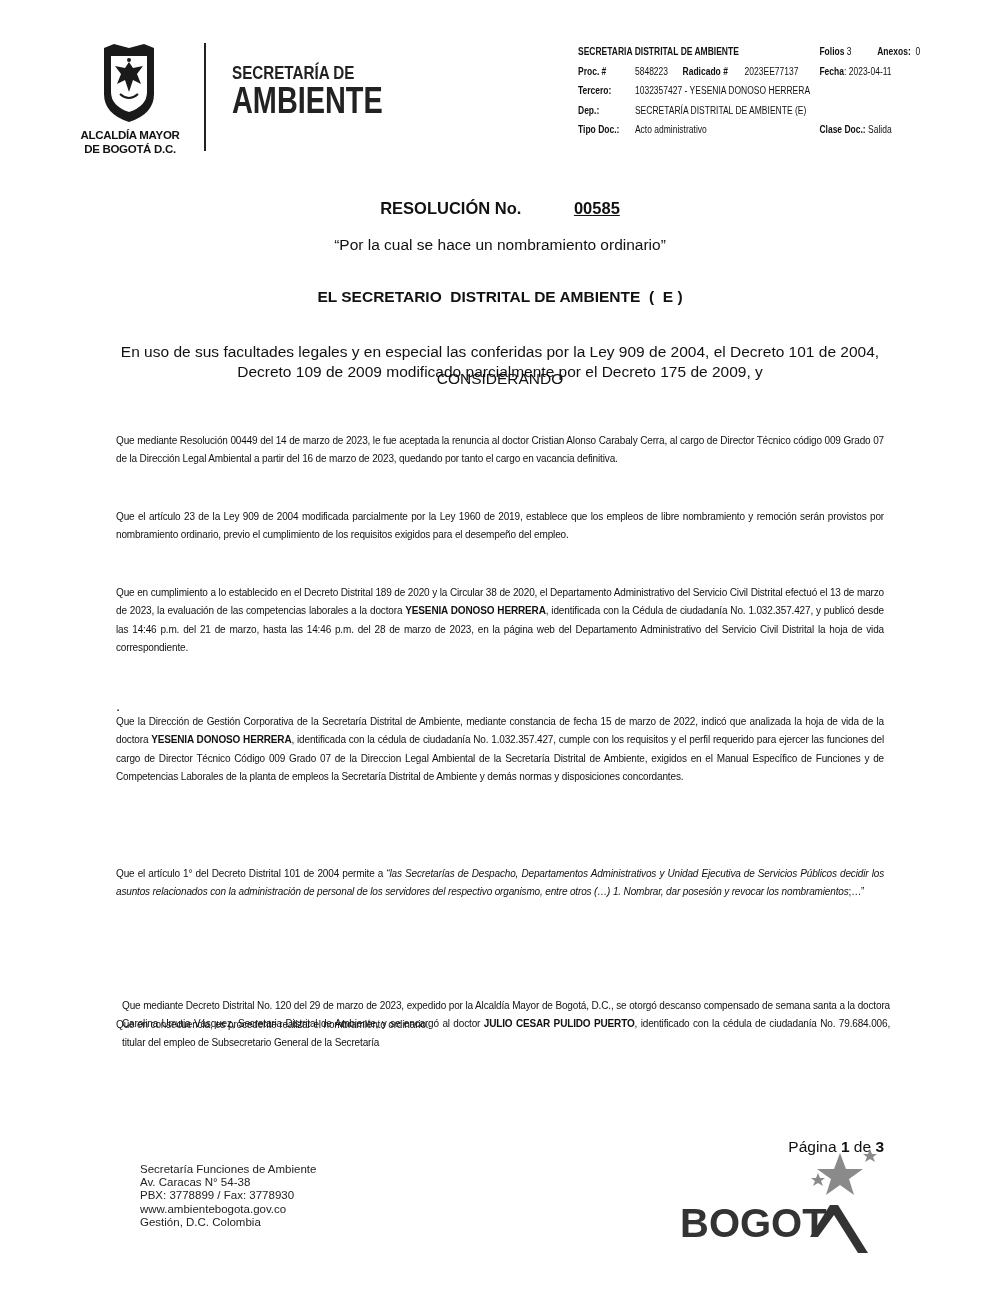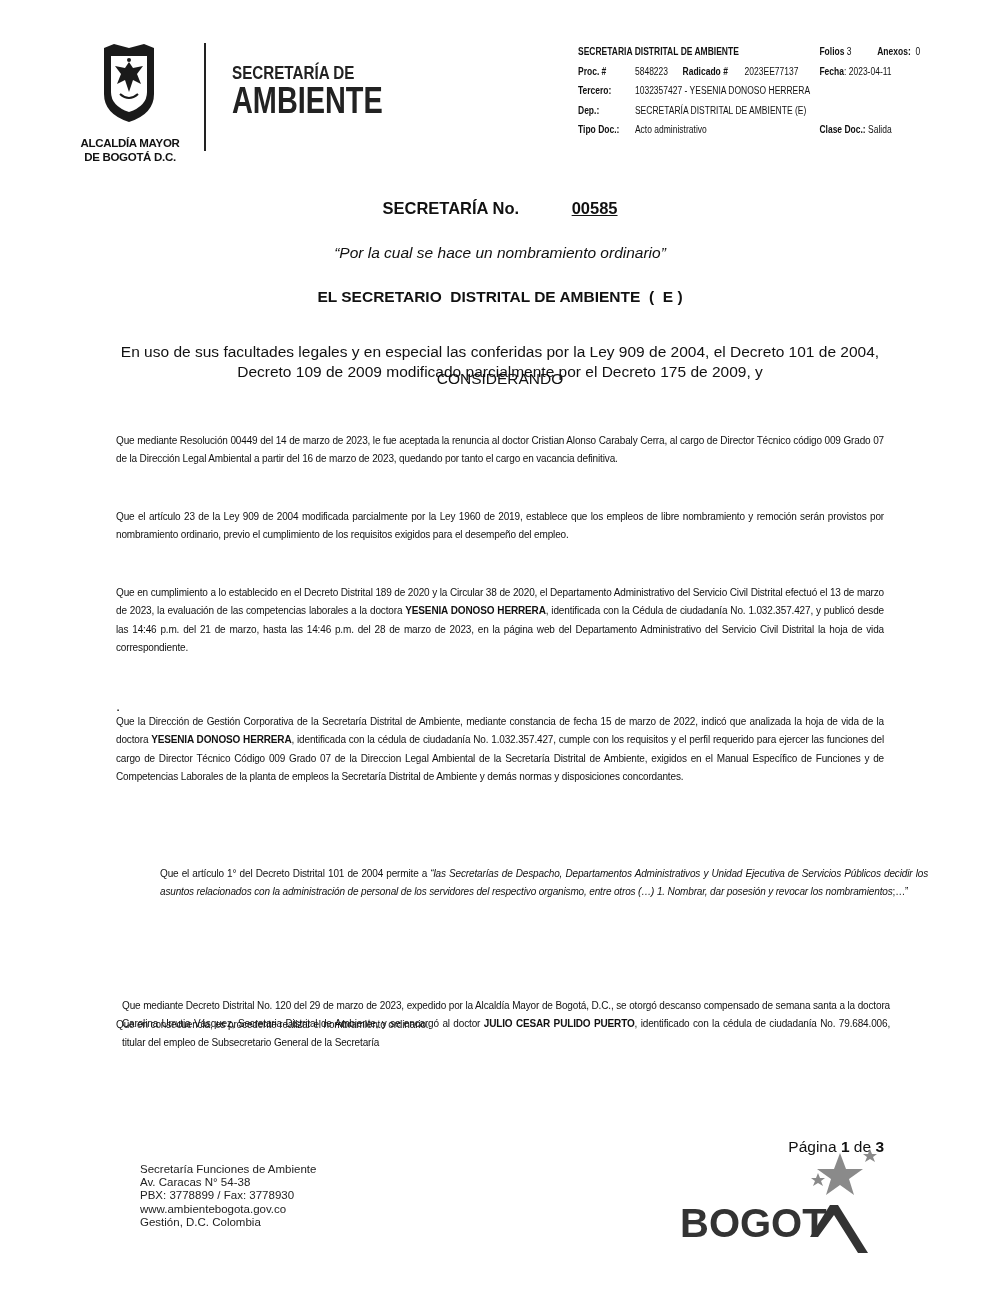--- a/index.html
+++ b/index.html
@@ -1,48 +1,48 @@
 <!DOCTYPE html>
 <html><head>
   <meta charset="utf-8">
   <style>
     html, body { margin: 0; padding: 0; background: #ffffff; }
     body { width: 1000px; height: 1294px; position: relative; overflow: hidden; color: #111; font-family: "Liberation Sans", sans-serif; }
     .abs { position: absolute; }
 
     
     .crest { left: 100px; top: 42px; width: 58px; height: 82px; }
-    .alcaldia { left: 78px; top: 136px; width: 104px; text-align: center; font-weight: bold; font-size: 11.5px; line-height: 14px; letter-spacing: -0.3px; }
+    .alcaldia { left: 78px; top: 128px; width: 104px; text-align: center; font-weight: bold; font-size: 11.5px; line-height: 14px; letter-spacing: -0.3px; }
     .vdivider { left: 204px; top: 43px; width: 2px; height: 108px; background: #222; }
     .secret1 { left: 232px; top: 62px; font-family: "Liberation Sans", sans-serif; font-weight: bold; font-size: 19px; letter-spacing: 0px; transform: scaleX(0.8); transform-origin: left; color:#222; }
     .secret2 { left: 232px; top: 80px; font-family: "Liberation Sans", sans-serif; font-weight: bold; font-size: 37px; letter-spacing: 0px; transform: scaleX(0.78); transform-origin: left; color:#222; }
 
     
     .rad { left: 578px; top: 42px; font-size: 10px; line-height: 19px; transform: scaleX(0.85); transform-origin: left; width: 410px; }
     .rad .row { position: relative; height: 19.5px; white-space: nowrap; }
     .rad b { font-weight: bold; }
     .rad .c { position: absolute; }
 
     
     .center { left: 100px; width: 800px; text-align: center; font-size: 15.5px; }
     .title { top: 199px; font-weight: bold; font-size: 16.5px; }
     .title u { text-decoration: underline; margin-left: 48px; }
-    .subtitle { top: 244px; font-style: italic; }
+    .subtitle { top: 236px; }
     .authority { top: 288px; font-weight: bold; white-space: pre; }
     .intro { top: 330px; line-height: 20px; left: 112px; width: 776px; margin-top: 12px; }
     .consid { top: 370px; font-weight: normal; }
 
     .para { left: 116px; width: 768px; font-size: 10px; line-height: 18.3px; text-align: justify; letter-spacing: -0.15px; }
     .para i { font-style: italic; }
     .p1 { top: 432px; }
     .p2 { top: 508px; }
     .p3 { top: 584px; }
     .dot { left: 116px; top: 697px; font-size: 15px; }
     .p4 { top: 713px; }
-    .p5 { top: 865px; margin-left: 44px; }
+    .p5 { top: 865px; }
     .p6 { top: 1016px; }
     .p7 { top: 997px; margin-left: 6px; }
 
     .pageno { right: 116px; top: 1102px; font-size: 15.5px; margin-top: 36px; }
     .pageno b { font-weight: bold; }
 
     .footer { left: 140px; top: 1163px; font-size: 11.5px; line-height: 13.2px; color: #222; }
     .bogota-logo { left: 680px; top: 1145px; width: 205px; height: 110px; }
   </style>
 </head>
@@ -85,21 +85,21 @@
     <span class="c" style="left:67px;">SECRETARÍA DISTRITAL DE AMBIENTE (E)</span>
   </div>
   <div class="row">
     <b>Tipo Doc.:</b>
     <span class="c" style="left:67px;">Acto administrativo</span>
     <span class="c" style="left:284px;"><b>Clase Doc.:</b> <span>Salida</span></span>
   </div>
 </div>
 
 <div class="abs center title">
-  <span>SECRETARÍA No. </span><u>00585</u>
+  <span>RESOLUCIÓN No. </span><u>00585</u>
 </div>
 <div class="abs center subtitle">“Por la cual se hace un nombramiento ordinario”</div>
 <div class="abs center authority">EL SECRETARIO  DISTRITAL DE AMBIENTE  (  E )</div>
 <div class="abs center intro">En uso de sus facultades legales y en especial las conferidas por la Ley 909 de 2004, el Decreto 101 de 2004, Decreto 109 de 2009 modificado parcialmente por el Decreto 175 de 2009, y</div>
 <div class="abs center consid">CONSIDERANDO</div>
 
 <div class="abs para p1">Que mediante Resolución 00449 del 14 de marzo de 2023, le fue aceptada la renuncia al doctor Cristian Alonso Carabaly Cerra, al cargo de Director Técnico código 009 Grado 07 de la Dirección Legal Ambiental a partir del 16 de marzo de 2023, quedando por tanto el cargo en vacancia definitiva.</div>
 <div class="abs para p2">Que el artículo 23 de la Ley 909 de 2004 modificada parcialmente por la Ley 1960 de 2019, establece que los empleos de libre nombramiento y remoción serán provistos por nombramiento ordinario, previo el cumplimiento de los requisitos exigidos para el desempeño del empleo.</div>
 <div class="abs para p3"><span>Que en cumplimiento a lo establecido en el Decreto Distrital 189 de 2020 y la Circular 38 de 2020, el Departamento Administrativo del Servicio Civil Distrital efectuó  el 13  de marzo de 2023, la evaluación de las competencias laborales a la doctora </span><b>YESENIA DONOSO HERRERA</b><span>, identificada con la Cédula de ciudadanía  No. 1.032.357.427, y publicó desde las 14:46 p.m. del 21 de marzo, hasta las 14:46 p.m. del 28 de marzo de 2023, en la página web del Departamento Administrativo del Servicio Civil Distrital la hoja de vida correspondiente.</span></div>
 <div class="abs dot">.</div>

